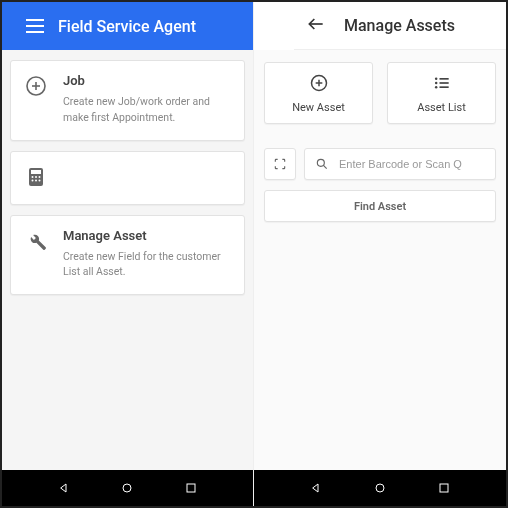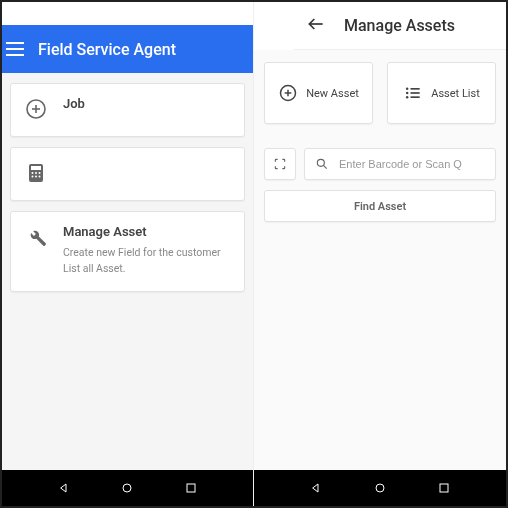--- a/index.html
+++ b/index.html
@@ -27,23 +27,22 @@
   }
   .phone:last-child { border-right: none; }
 
   
   .appbar-blue {
     background: #2a6ef0;
     color: #fff;
     height: 48px;
     display: flex;
     align-items: center;
-    padding: 0 4px;
+    padding: 0 24px;
     gap: 14px;
-    margin-top: 23px;
   }
   .hamburger {
     width: 18px; height: 14px;
     display: flex; flex-direction: column; justify-content: space-between;
   }
   .hamburger span { display: block; height: 2px; background: #fff; }
   .appbar-blue .title { font-size: 16px; font-weight: 500; }
 
   .content-left {
     flex: 1;
@@ -98,20 +97,21 @@
     gap: 14px;
     margin-bottom: 24px;
   }
   .action-btn {
     flex: 1;
     background: #fff;
     border: 1px solid #e2e2e2;
     border-radius: 3px;
     height: 62px;
     display: flex;
+    flex-direction: column;
     align-items: center;
     justify-content: center;
     gap: 8px;
     box-shadow: 0 1px 1px rgba(0,0,0,0.04);
   }
   .action-btn svg { width: 20px; height: 20px; color: #444; }
   .action-btn .lbl { font-size: 11px; color: #444; }
 
   .search-row {
     display: flex;
@@ -192,20 +192,21 @@
       <div class="card">
         <div class="card-icon">
           <svg viewBox="0 0 24 24" fill="none" stroke="currentColor" stroke-width="1.6">
               <circle cx="12" cy="12" r="9"></circle>
               <line x1="12" y1="8" x2="12" y2="16"></line>
               <line x1="8" y1="12" x2="16" y2="12"></line>
             </svg>
         </div>
         <div class="card-body">
           <div class="card-title">Job</div>
+          <div class="card-desc">Create new Job/work order and make first Appointment.</div>
         </div>
       </div>
 
       <div class="card">
         <div class="card-icon">
           <svg viewBox="0 0 24 24" fill="#666">
               <rect x="5" y="3" width="14" height="18" rx="2" fill="#666"></rect>
               <rect x="7" y="5" width="10" height="4" fill="#fff"></rect>
               <circle cx="8.5" cy="12" r="1" fill="#fff"></circle>
               <circle cx="12" cy="12" r="1" fill="#fff"></circle>

